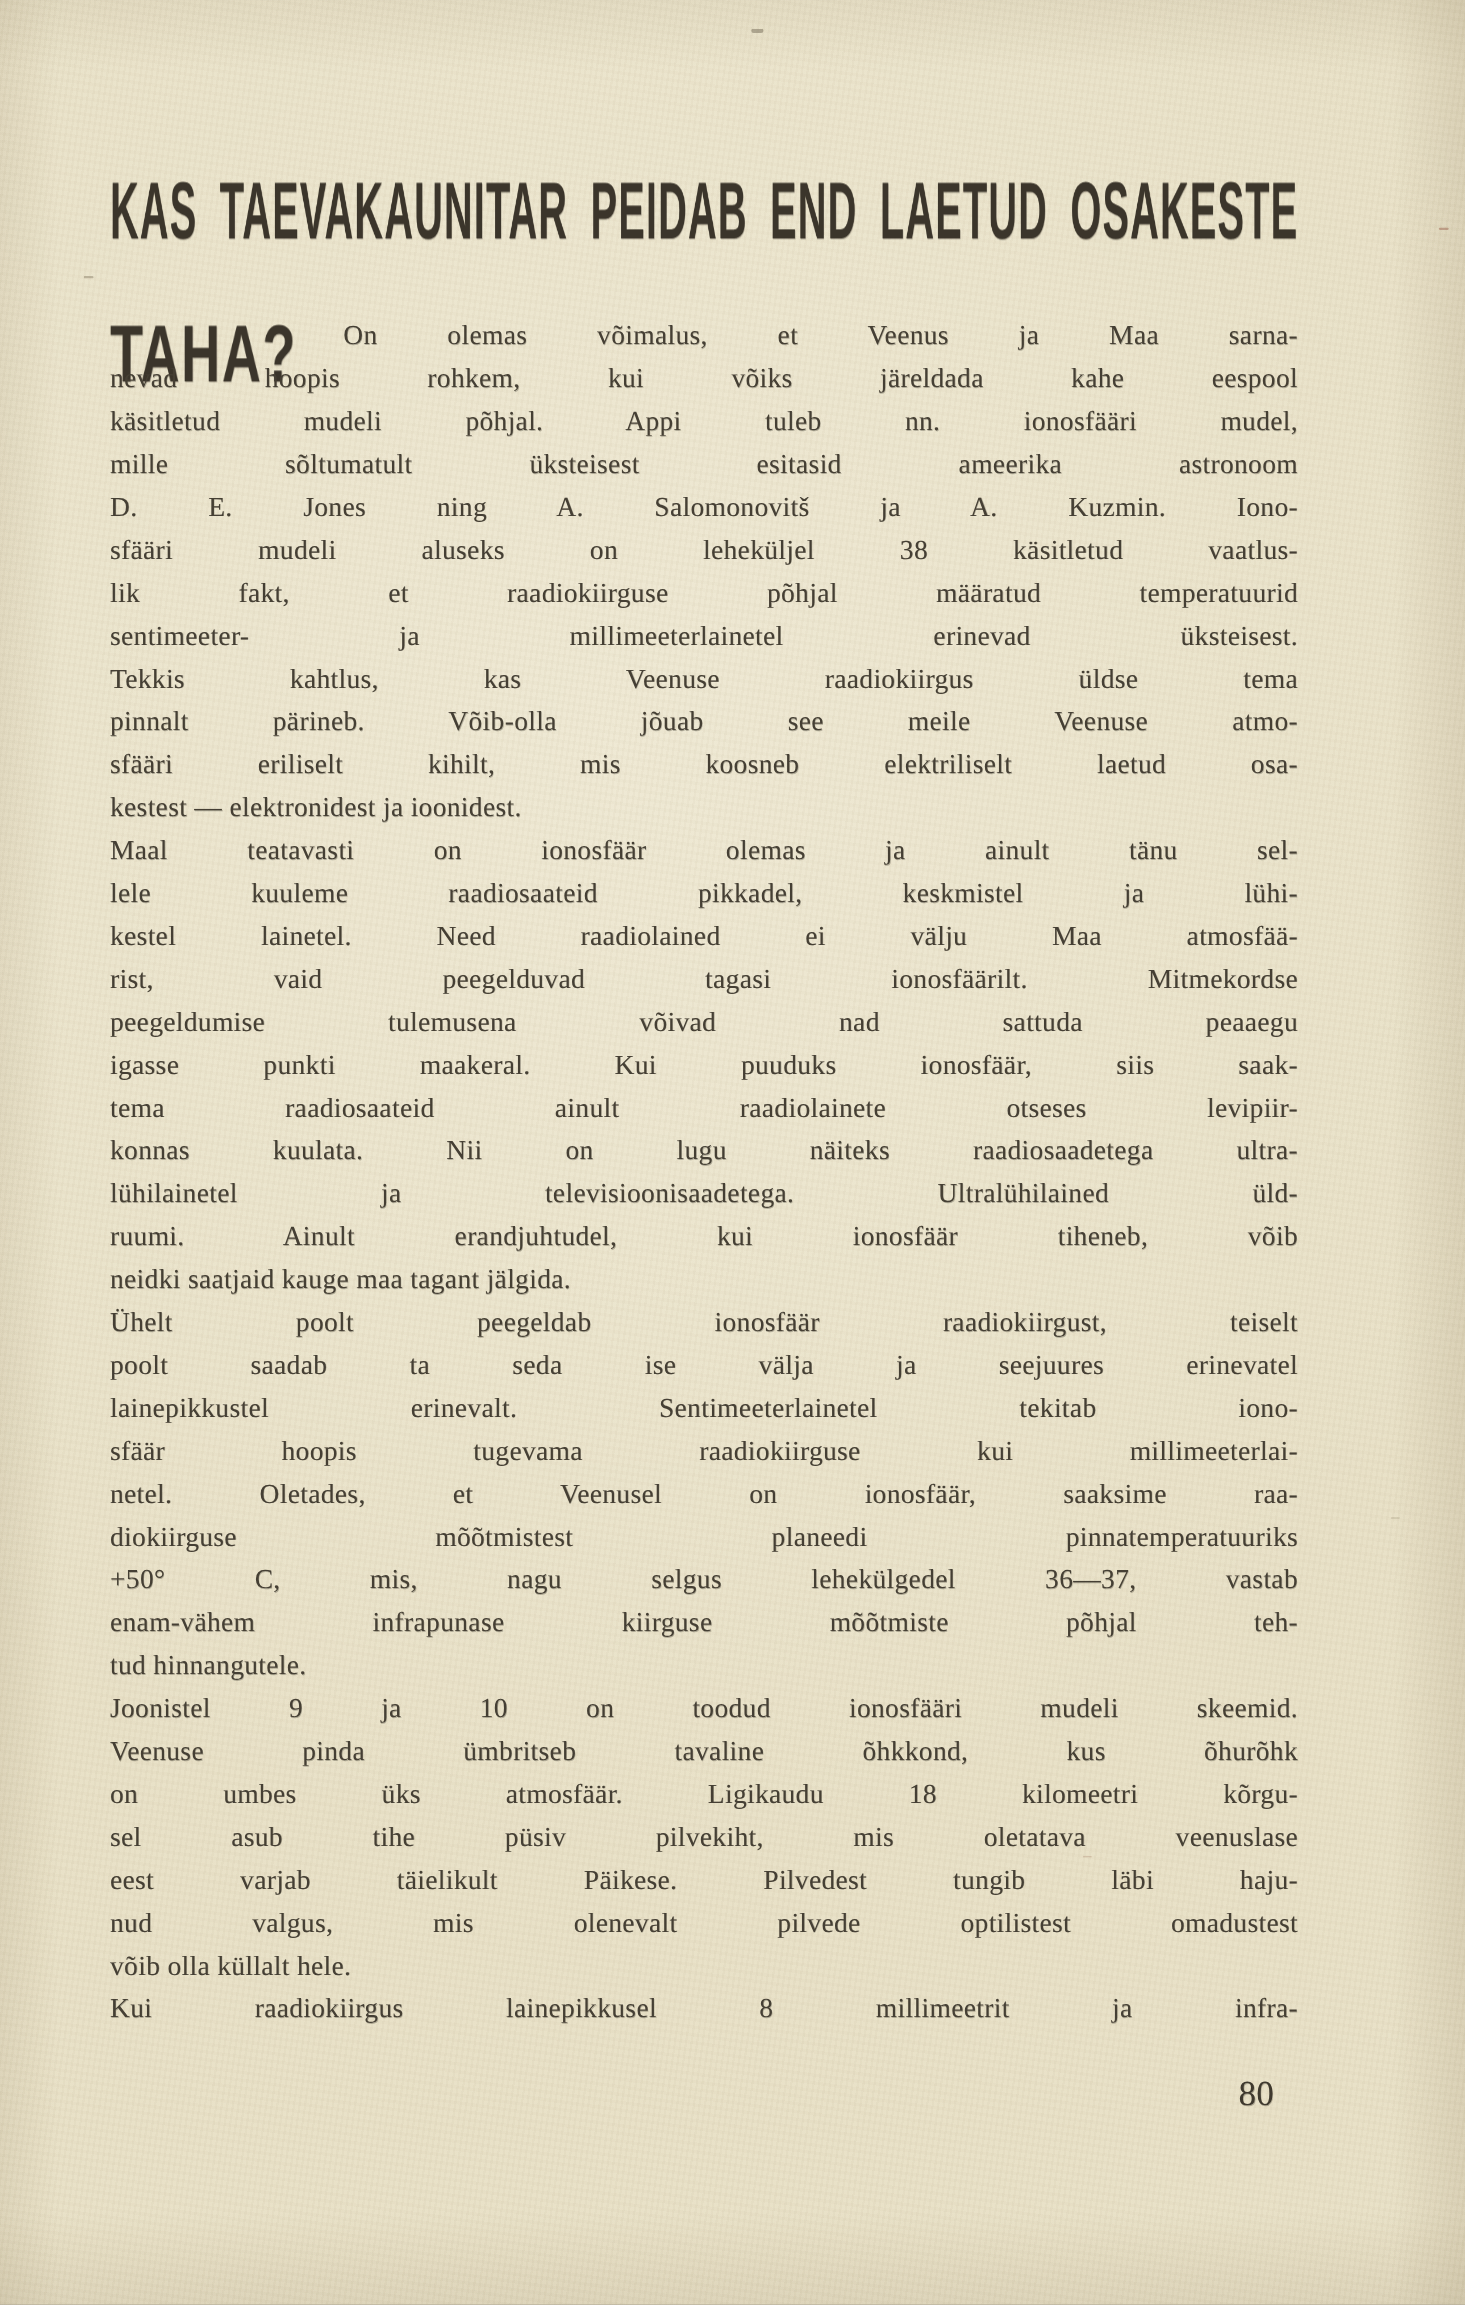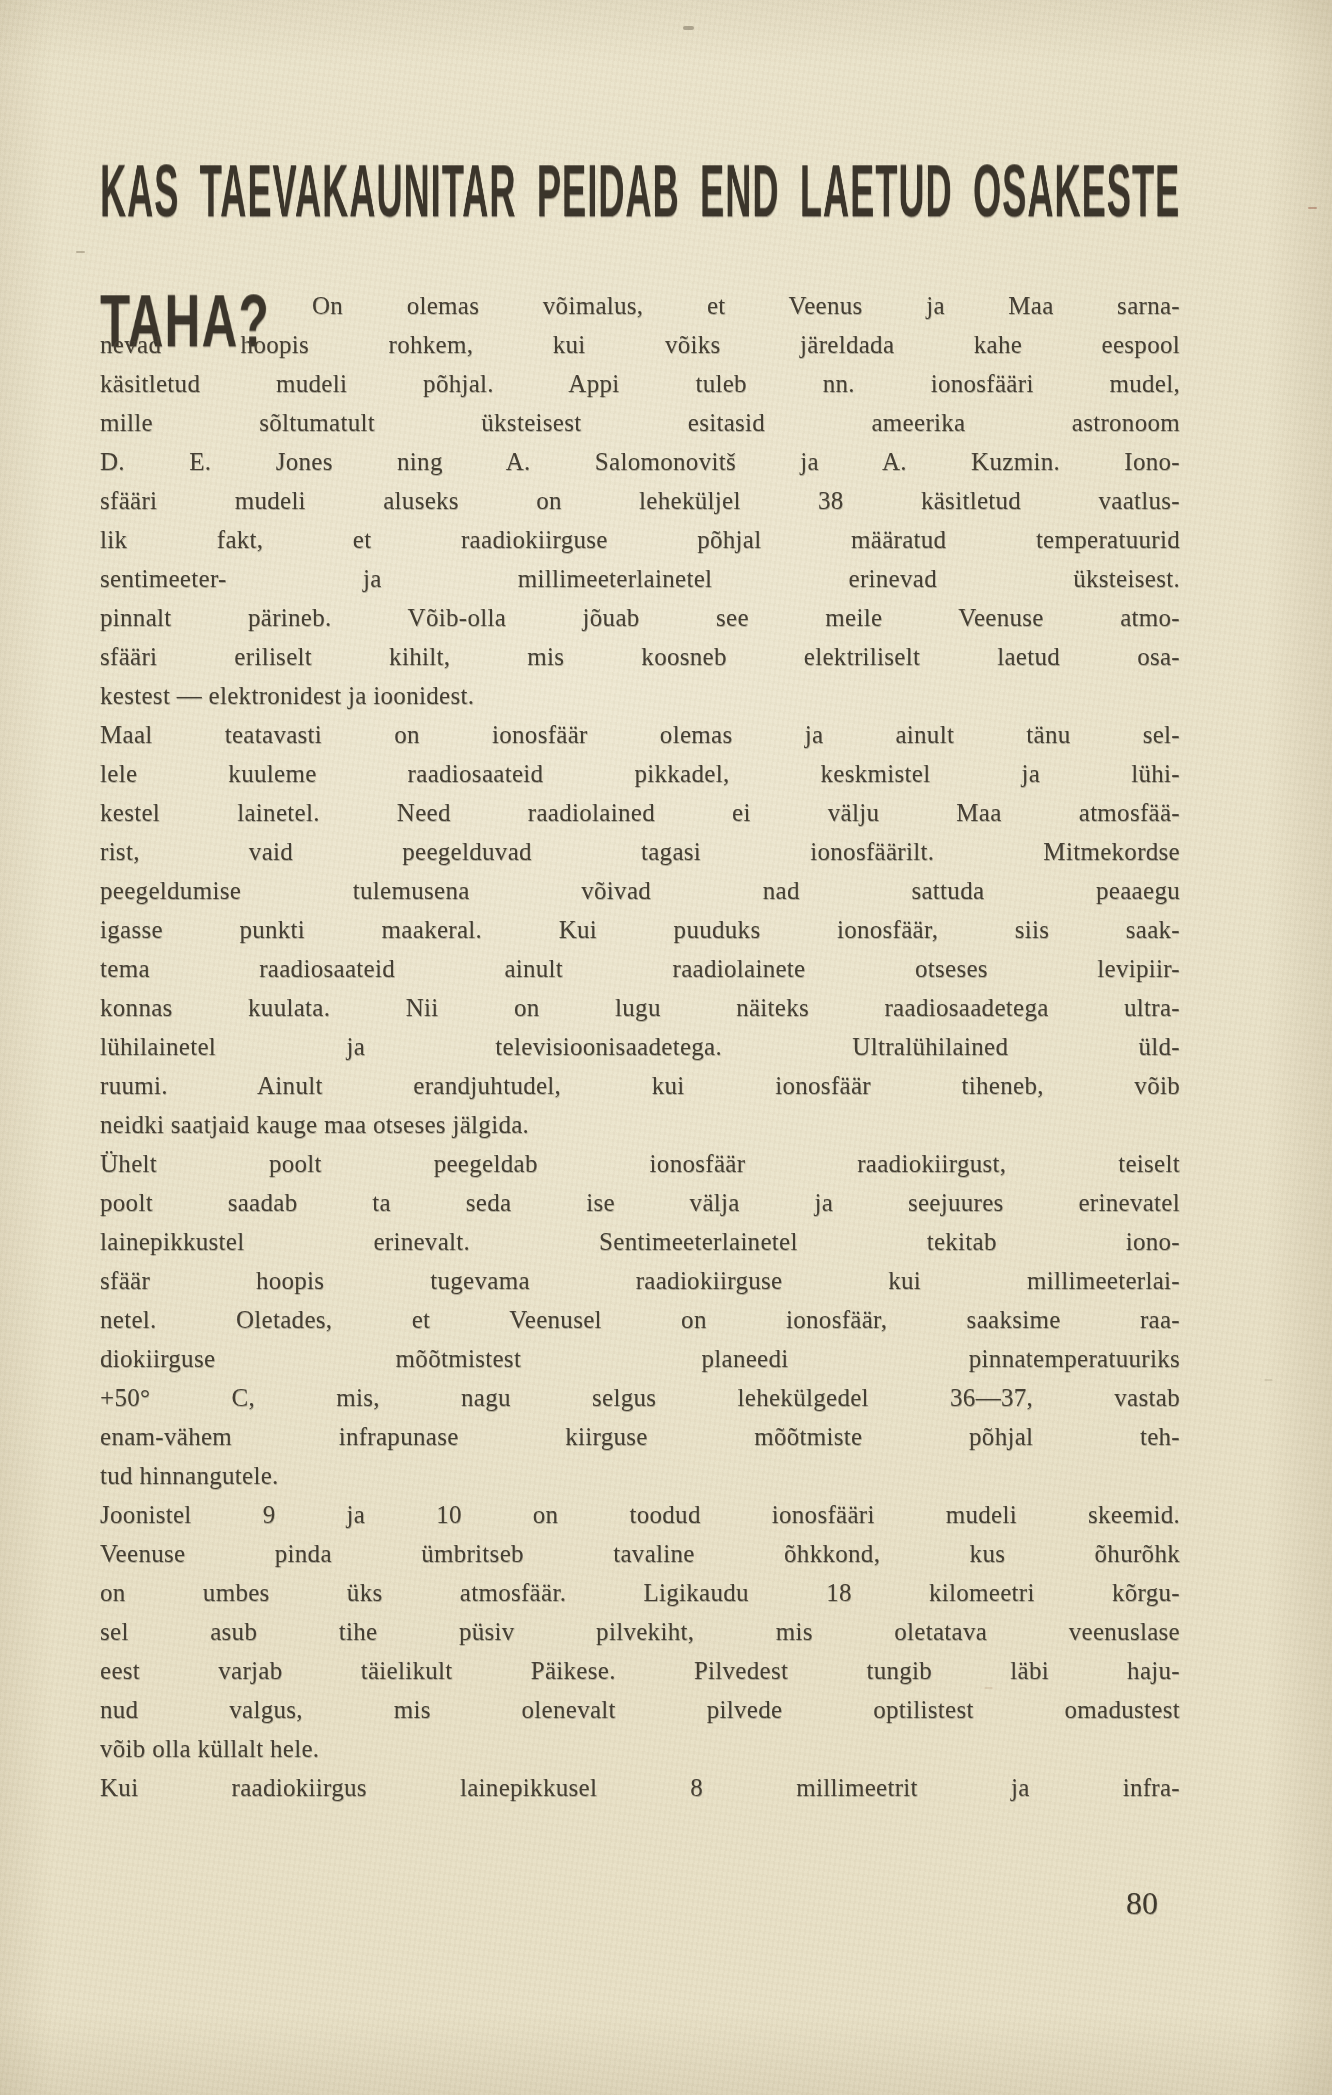--- a/index.html
+++ b/index.html
@@ -96,34 +96,35 @@
 
   <div class="textblock">
       <div class="line first">On olemas võimalus, et Veenus ja Maa sarna-</div>
       <div class="line">nevad hoopis rohkem, kui võiks järeldada kahe eespool</div>
       <div class="line">käsitletud mudeli põhjal. Appi tuleb nn. ionosfääri mudel,</div>
       <div class="line">mille sõltumatult üksteisest esitasid ameerika astronoom</div>
       <div class="line">D. E. Jones ning A. Salomonovitš ja A. Kuzmin. Iono-</div>
       <div class="line">sfääri mudeli aluseks on leheküljel 38 käsitletud vaatlus-</div>
       <div class="line">lik fakt, et raadiokiirguse põhjal määratud temperatuurid</div>
       <div class="line">sentimeeter- ja millimeeterlainetel erinevad üksteisest.</div>
+      <div class="line">Tekkis kahtlus, kas Veenuse raadiokiirgus üldse tema</div>
       <div class="line">pinnalt pärineb. Võib-olla jõuab see meile Veenuse atmo-</div>
       <div class="line">sfääri eriliselt kihilt, mis koosneb elektriliselt laetud osa-</div>
       <div class="line end">kestest — elektronidest ja ioonidest.</div>
       <div class="line">Maal teatavasti on ionosfäär olemas ja ainult tänu sel-</div>
       <div class="line">lele kuuleme raadiosaateid pikkadel, keskmistel ja lühi-</div>
       <div class="line">kestel lainetel. Need raadiolained ei välju Maa atmosfää-</div>
       <div class="line">rist, vaid peegelduvad tagasi ionosfäärilt. Mitmekordse</div>
       <div class="line">peegeldumise tulemusena võivad nad sattuda peaaegu</div>
       <div class="line">igasse punkti maakeral. Kui puuduks ionosfäär, siis saak-</div>
       <div class="line">tema raadiosaateid ainult raadiolainete otseses levipiir-</div>
       <div class="line">konnas kuulata. Nii on lugu näiteks raadiosaadetega ultra-</div>
       <div class="line">lühilainetel ja televisioonisaadetega. Ultralühilained üld-</div>
       <div class="line">ruumi. Ainult erandjuhtudel, kui ionosfäär tiheneb, võib</div>
-      <div class="line end">neidki saatjaid kauge maa otseses jälgida.</div>
+      <div class="line end">neidki saatjaid kauge maa tagant jälgida.</div>
       <div class="line">Ühelt poolt peegeldab ionosfäär raadiokiirgust, teiselt</div>
       <div class="line">poolt saadab ta seda ise välja ja seejuures erinevatel</div>
       <div class="line">lainepikkustel erinevalt. Sentimeeterlainetel tekitab iono-</div>
       <div class="line">sfäär hoopis tugevama raadiokiirguse kui millimeeterlai-</div>
       <div class="line">netel. Oletades, et Veenusel on ionosfäär, saaksime raa-</div>
       <div class="line">diokiirguse mõõtmistest planeedi pinnatemperatuuriks</div>
       <div class="line">+50° C, mis, nagu selgus lehekülgedel 36—37, vastab</div>
       <div class="line">enam-vähem infrapunase kiirguse mõõtmiste põhjal teh-</div>
       <div class="line end">tud hinnangutele.</div>
       <div class="line">Joonistel 9 ja 10 on toodud ionosfääri mudeli skeemid.</div>

